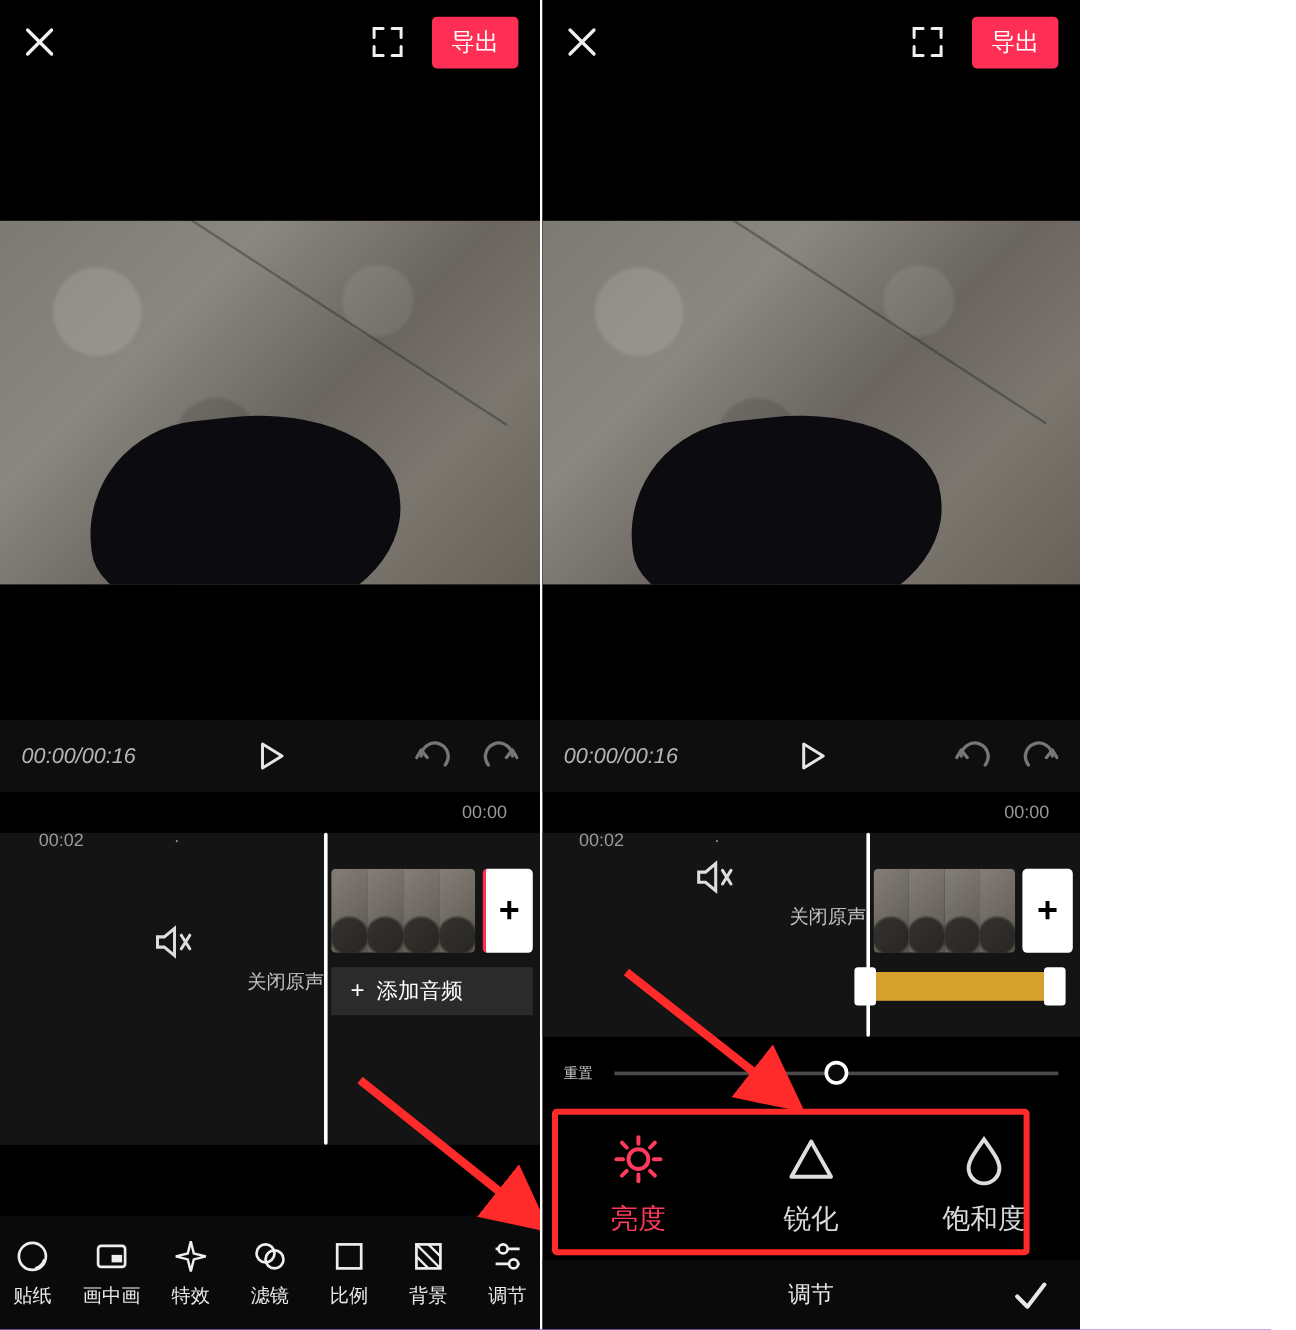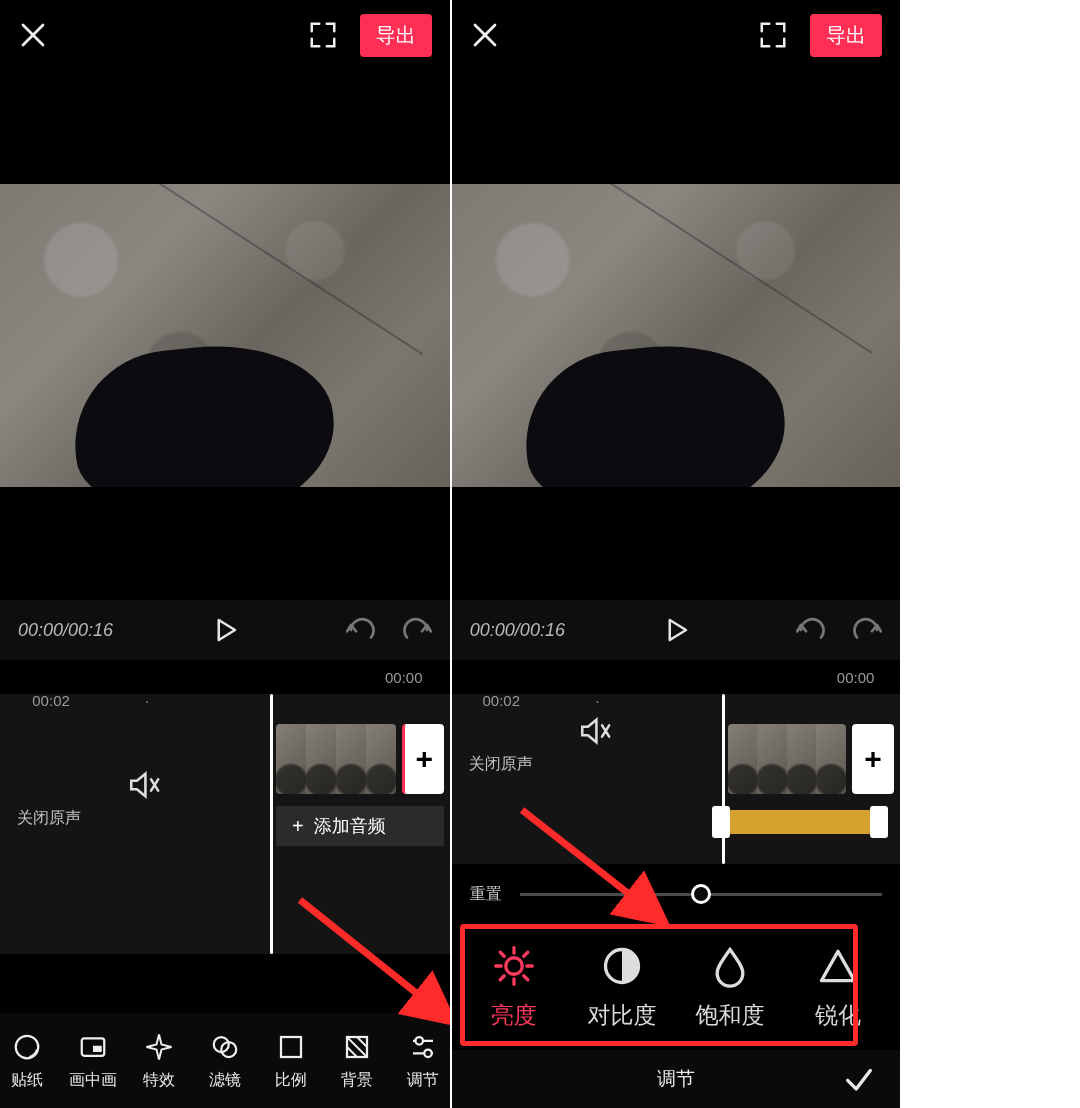--- a/index.html
+++ b/index.html
@@ -23,41 +23,41 @@
   .shadow-tail { position:absolute; bottom:32px; left:18%; width:100px; height:26px; background:#0b0b10; transform: rotate(-18deg); border-radius: 40% 60% 30% 70% / 60% 60% 40% 50%; }
   .crackline { position:absolute; top:-25%; right:-10%; width:200%; height:2px; background: rgba(30,30,30,.35); transform: rotate(33deg); }
   .controls { height: 60px; display: flex; align-items: center; padding: 0 18px; background: #0e0e0e; }
   .timetext { font-size: 18px; color: #b8b8b8; font-style: italic; }
   .playbtn { position:absolute; left:50%; transform: translateX(-50%); cursor:pointer; }
   .ctrlright { display: flex; gap: 26px; }
   .ur { opacity: .55; }
   .ruler { height: 34px; display: flex; align-items: center; font-size: 15px; color: #9a9a9a; padding: 0 10px; position: relative; }
   .ruler span { position: absolute; }
   .timeline-area { height: 260px; background: #141414; position: relative; }
-  .mutebox { position:absolute; left:0; top:34px; width:270px; text-align:left;padding-left:17px; }
+  .mutebox { position:absolute; left:0; top:34px; width:270px; text-align:right;padding-left:17px; }
   .muteicon { width:34px; height:34px; margin: 0 auto 6px; }
   .mutelbl { font-size:16px; color:#c2c2c2; }
   .playhead { position:absolute; top:0; bottom:0; width:3px; background:#fff; border-radius:2px; }
   .clipstrip { position:absolute; top:30px; height:70px; border-radius:4px; overflow:hidden; display:flex; }
   .thumb { flex:1; background: linear-gradient(135deg,#837f78,#6b675f 60%,#57534b); position:relative; }
   .thumb::after { content:""; position:absolute; inset:0; background: radial-gradient(circle at 50% 80%, rgba(0,0,0,.55) 0 25%, transparent 30%); }
   .addclip { position:absolute; top:30px; right:6px; width:42px; height:70px; background:#fff; border-radius:4px; display:flex; align-items:center; justify-content:center; color:#000; font-size:30px; font-weight:800; cursor:pointer; }
   .addclip.left-edge { border-left: 3px solid #ff2e55; }
   .addaudio { position:absolute; top:112px; height:40px; background:#2b2b2b; display:flex; align-items:center; padding:0 16px; font-size:18px; color:#fff; cursor:pointer; }
   .bottomnav { height: 95px; background:#0a0a0a; display:flex; justify-content:space-around; align-items:center; padding: 4px 0; gap: 12px; }
   .navitem { width: 70px; text-align:center; cursor:pointer; font-size:16px; color:#eaeaea; }
   .navitem .nicon { width:34px; height:34px; margin: 0 auto 6px; display:flex; align-items:center; justify-content:center; }
   .redbox { position:absolute; border: 5px solid #ff2a2a; border-radius:4px; pointer-events:none; }
   .redarrow { position:absolute; pointer-events:none; }
   .adjustrow { height: 126px; display:flex; align-items:center; justify-content:space-around; padding: 0 8px; }
   .adjitem { width: 90px; text-align:center; cursor:pointer; font-size:23px; color:#d9d9d9; }
   .adjitem .aicon { width:44px; height:44px; margin:0 auto 12px; }
   .adjitem.sel { color:#ff3a5c; }
   .sliderrow { height: 60px; display:flex; align-items:center; padding:0 18px; gap:18px; }
-  .resetlbl { font-size:16px; color:#c8c8c8; cursor:pointer; }
+  .resetlbl { font-size:12px; color:#c8c8c8; cursor:pointer; }
   .slidertrack { flex:1; height:3px; background:#4a4a4a; position:relative; }
   .sliderknob { position:absolute; top:50%; transform:translate(-50%,-50%); width:20px; height:20px; border:3px solid #fff; border-radius:50%; background:#0a0a0a; }
   .botbar2 { height: 58px; display:flex; align-items:center; background:#0a0a0a; position:relative; }
   .botbar2 .centerlbl { width:100%; text-align:center; font-size:19px; color:#e9e9e9; }
   .checkbtn { position:absolute; right:24px; cursor:pointer; }
   .yellowtrack { position:absolute; top:116px; height:24px; left:270px; right:22px; background:#d6a22d; }
   .yellowtrack::before, .yellowtrack::after { content:""; position:absolute; top:-4px; bottom:-4px; width:18px; background:#fff; border-radius:3px; }
   .yellowtrack::before { left:-10px; }
   .yellowtrack::after { right:-10px; }
   svg { display:block; }
@@ -323,41 +323,32 @@
                 <path d="M19.5 4.5 L17.3 6.7"></path>
                 <path d="M6.7 17.3 L4.5 19.5"></path>
               </g>
             </svg>
           </div>
         <div>亮度</div>
       </div>
       <div class="adjitem">
         <div class="aicon">
             <svg viewBox="0 0 24 24" width="44" height="44">
-              <circle cx="12" cy="12" r="9" fill="none" stroke="#ddd" stroke-width="1.8"></circle>
-              <path d="M12 3 A9 9 0 0 1 12 21 Z" fill="#ddd"></path>
-            </svg>
-          </div>
-        <div>对比度</div>
+              <path d="M12 4 L21 20 L3 20 Z" fill="none" stroke="#ddd" stroke-width="1.8" stroke-linejoin="round"></path>
+            </svg>
+          </div>
+        <div>锐化</div>
       </div>
       <div class="adjitem">
         <div class="aicon">
             <svg viewBox="0 0 24 24" width="44" height="44">
               <path d="M12 3 C7 10 5 13 5 16 A7 7 0 0 0 19 16 C19 13 17 10 12 3 Z" fill="none" stroke="#ddd" stroke-width="1.8"></path>
             </svg>
           </div>
         <div>饱和度</div>
-      </div>
-      <div class="adjitem">
-        <div class="aicon">
-            <svg viewBox="0 0 24 24" width="44" height="44">
-              <path d="M12 4 L21 20 L3 20 Z" fill="none" stroke="#ddd" stroke-width="1.8" stroke-linejoin="round"></path>
-            </svg>
-          </div>
-        <div>锐化</div>
       </div>
     </div>
 
     <div class="botbar2">
       <div class="centerlbl">调节</div>
       <div class="checkbtn">
         <svg viewBox="0 0 24 24" width="34" height="34">
             <path d="M4 13 L10 19 L20 6" fill="none" stroke="#e8e8e8" stroke-width="2.4" stroke-linecap="round" stroke-linejoin="round"></path>
           </svg>
       </div>

